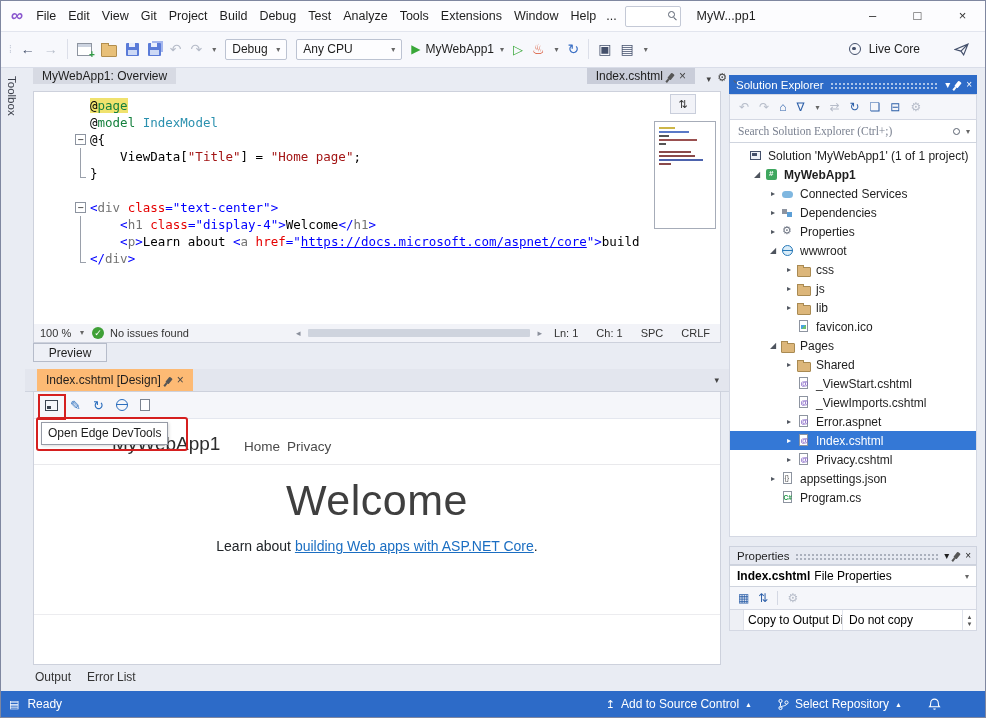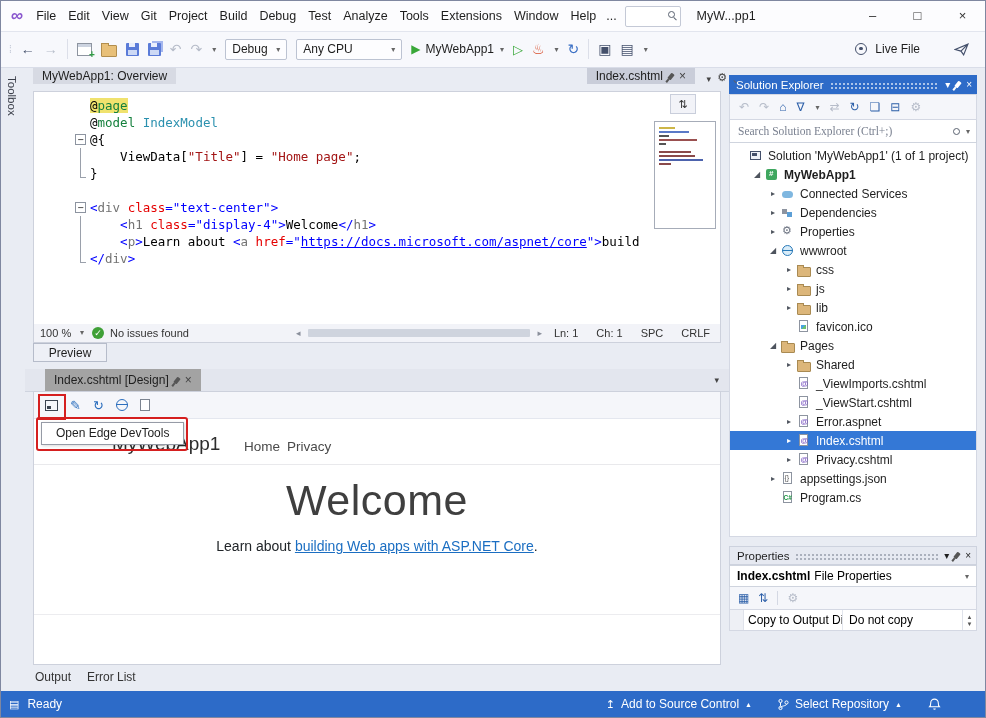--- a/index.html
+++ b/index.html
@@ -84,33 +84,33 @@
   .hscroll{position:absolute;left:262px;top:3px;width:246px;height:12px}
   .sarr{position:absolute;left:0;top:1px;font-size:9px;color:#8a8f9b}
   .sarr.r{left:auto;right:0}
   .thumb{position:absolute;left:12px;right:12px;top:2px;height:8px;background:#cfd4de;border-radius:1px}
   .pos{position:absolute;right:10px;top:3px;display:flex;gap:18px}
 
   .preview-btn{position:absolute;left:32px;top:342px;width:74px;height:19px;background:#eef0f6;border:1px solid #b6bcca;font-size:12px;color:#1e1e1e;text-align:center;line-height:18px;box-sizing:border-box}
 
   
   .design-tabs{position:absolute;left:24px;top:368px;height:22px;right:256px;background:#e3e6ee;border-bottom:1px solid #cfd4df}
-  .dtab.design{left:20px;right:auto;background:#a3a3a3;height:22px}
+  .dtab.design{left:12px;right:auto;background:#fdba74;height:22px}
   .strip-caret2{position:absolute;right:10px;top:6px;font-size:9px;color:#444}
   .design-body{position:absolute;left:32px;right:264px;top:390px;height:272px;background:#fff;border:1px solid #cdd1dc;overflow:hidden}
   .d-toolbar{position:absolute;left:0;right:0;top:0;height:26px;display:flex;align-items:center;gap:12px;padding-left:11px;background:#f5f6fa;border-bottom:1px solid #e4e7ef}
   .d-ico{font-size:13px;color:#3c4450}
   .d-ico.blue{color:#2c6fbe}
   .devtools{width:13px;height:11px;border:1.5px solid #3c4450;position:relative;box-sizing:border-box}
   .devtools::after{content:"";position:absolute;left:1px;bottom:1px;width:4px;height:3px;background:#3c4450}
   .d-globe{width:12px;height:12px;border:1.3px solid #2c6fbe;border-radius:50%;position:relative;box-sizing:border-box}
   .d-globe::after{content:"";position:absolute;left:-1px;right:-1px;top:4px;border-top:1.3px solid #2c6fbe}
   .d-page{width:10px;height:12px;border:1.2px solid #7c8490;background:#fff;box-sizing:border-box}
   .anno-icon{position:absolute;left:4px;top:2px;width:24px;height:22px;border:2px solid #d51f1f;z-index:7}
-  .tooltip{position:absolute;left:7px;top:30px;background:#fff;border:1px solid #969ba6;padding:3px 14px 4px;font-size:12px;color:#1e1e1e;z-index:6;box-shadow:1px 1px 3px rgba(0,0,0,.15);white-space:nowrap}
+  .tooltip{position:absolute;left:7px;top:30px;background:#fff;border:1px solid #969ba6;padding:3px 6px 4px;font-size:12px;color:#1e1e1e;z-index:6;box-shadow:1px 1px 3px rgba(0,0,0,.15);white-space:nowrap}
   .anno-tip{position:absolute;left:2px;top:25px;width:148px;height:30px;border:2px solid #d51f1f;border-radius:3px;z-index:7}
   .web{position:absolute;left:0;right:0;top:26px;bottom:0}
   .brand{position:absolute;left:78px;top:15px;font-size:19px;color:#2d2d2d;z-index:1;font-weight:500}
   .navlink{position:absolute;top:21px;font-size:13.5px;color:#4a4a4a}
   .navlink.home{left:210px}
   .navlink.priv{left:253px}
   .navline{position:absolute;left:0;right:0;top:46px;border-top:1px solid #e9e9ec}
   .wh1{position:absolute;left:0;right:0;top:58px;text-align:center;font-size:43px;font-weight:300;color:#3f3f3f;letter-spacing:.5px}
   .wlead{position:absolute;left:0;right:0;top:120px;text-align:center;font-size:14px;color:#212529}
   .wa{color:#1b6ec2;text-decoration:underline}
@@ -237,21 +237,21 @@
     <span class="tbi green">▷</span>
     <span class="tbi flame">♨</span>
       <span class="caret">▾</span>
     <span class="tbi blue">↻</span>
     <span class="tsep"></span>
     <span class="tbi">▣</span>
     <span class="tbi">▤</span>
       <span class="caret">▾</span>
     <div class="tb-right">
       <span class="ico-ls"></span>
-      <span class="lbl">Live File</span>
+      <span class="lbl">Live Core</span>
       <svg width="15" height="13" viewBox="0 0 14 12" style="margin-left:26px">
           <path d="M1 6 L13 1 L9 11 L6.5 7.5 Z M6.5 7.5 L13 1" fill="none" stroke="#44506b" stroke-width="1.1"></path>
         </svg>
     </div>
   </div>
 
   <div class="toolbox-strip">
     <span class="vtext">Toolbox</span>
   </div>
 
@@ -438,26 +438,26 @@
           <span class="tlabel">Pages</span>
         </div>
         <div class="trow" style="padding-left: 52px;">
           <span class="exp">▸</span>
           <span class="ti ti-folder"></span>
           <span class="tlabel">Shared</span>
         </div>
         <div class="trow" style="padding-left: 52px;">
           <span class="exp"></span>
           <span class="ti ti-cshtml"></span>
-          <span class="tlabel">_ViewImports.cshtml</span>
+          <span class="tlabel">_ViewStart.cshtml</span>
         </div>
         <div class="trow" style="padding-left: 52px;">
           <span class="exp"></span>
           <span class="ti ti-cshtml"></span>
-          <span class="tlabel">_ViewStart.cshtml</span>
+          <span class="tlabel">_ViewImports.cshtml</span>
         </div>
         <div class="trow" style="padding-left: 52px;">
           <span class="exp">▸</span>
           <span class="ti ti-cshtml"></span>
           <span class="tlabel">Error.aspnet</span>
         </div>
         <div class="trow sel" style="padding-left: 52px;">
           <span class="exp">▸</span>
           <span class="ti ti-cshtml"></span>
           <span class="tlabel">Index.cshtml</span>

